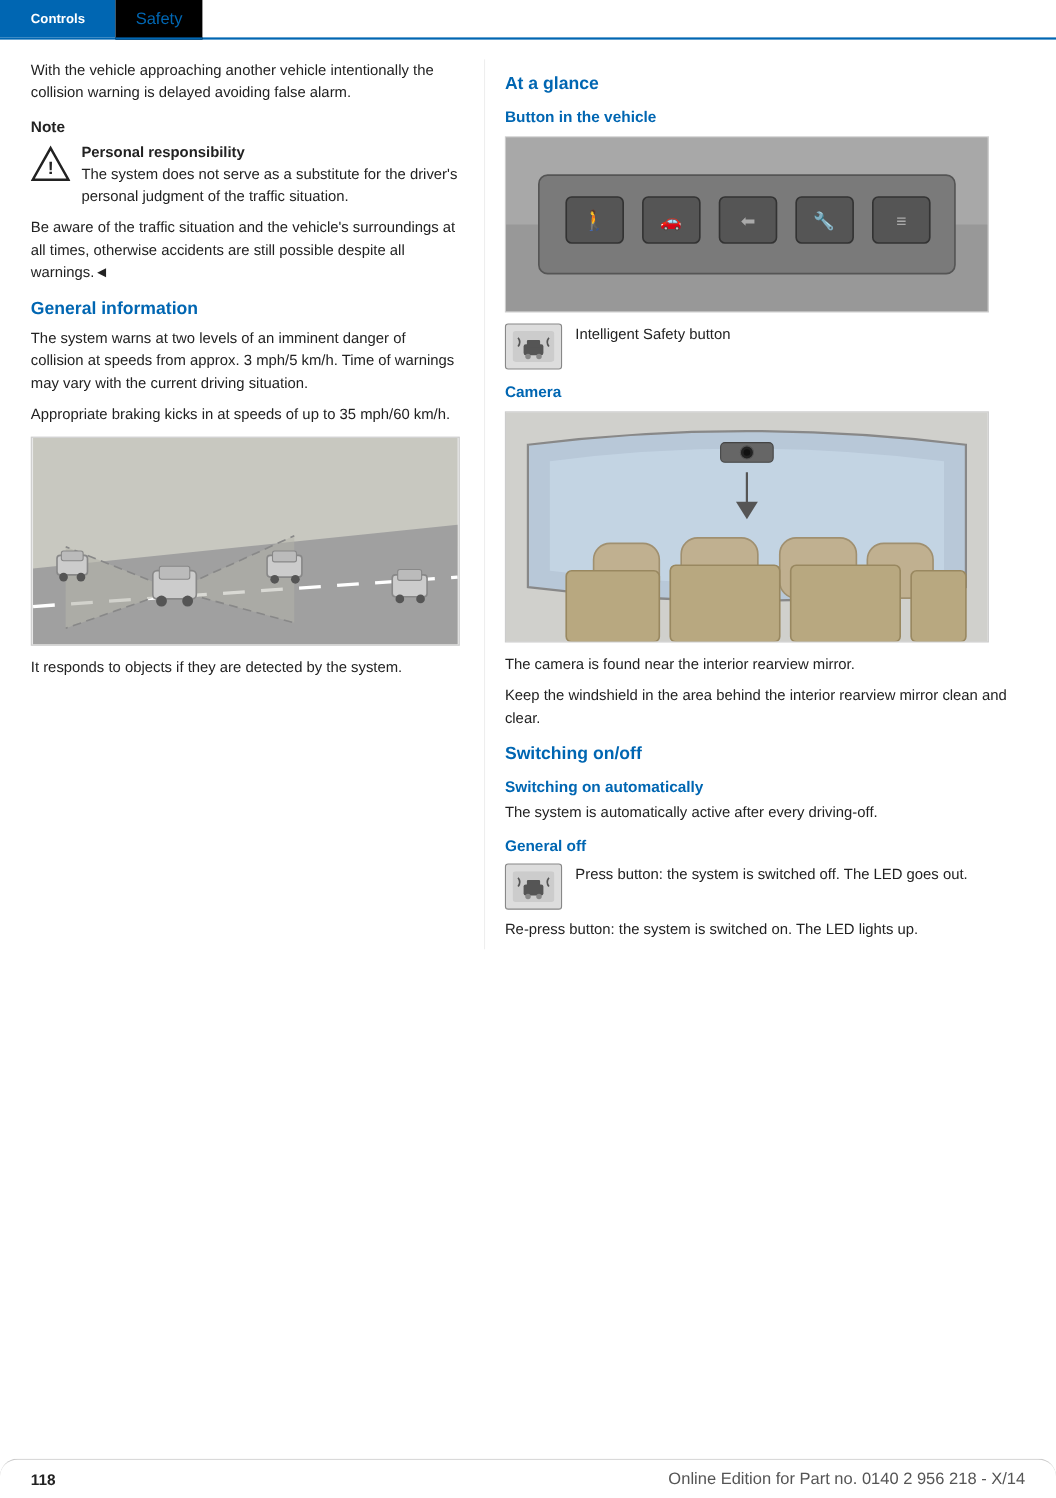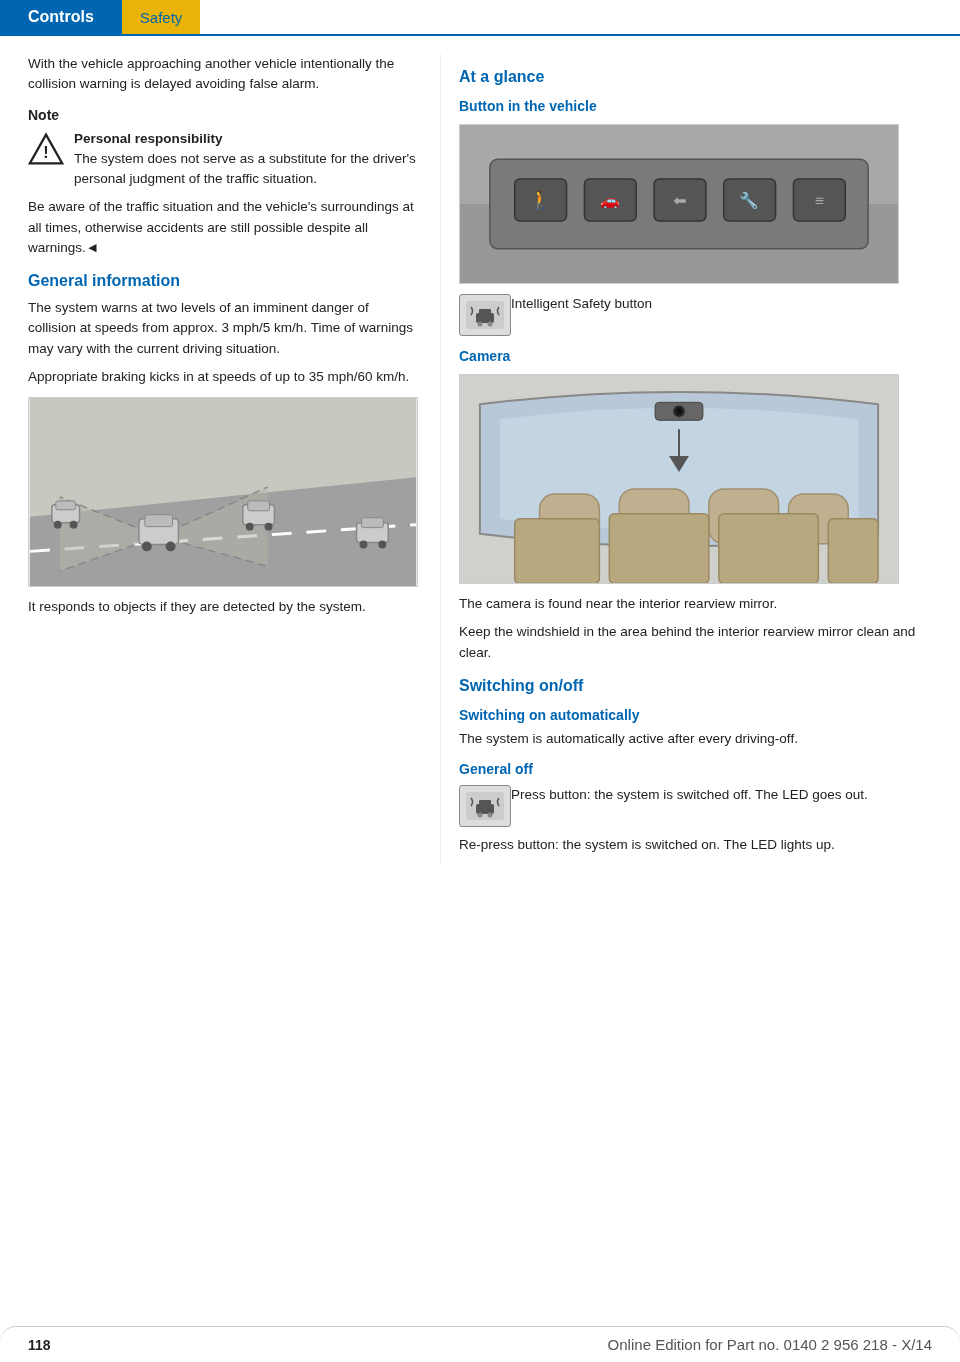--- a/index.html
+++ b/index.html
@@ -19,25 +19,25 @@
       height: 36px;
       border-bottom: 2px solid #0066b2;
     }
     .header-controls {
       background: #0066b2;
       color: #fff;
       display: flex;
       align-items: center;
       justify-content: center;
       padding: 0 28px;
-      font-size: 16px;
+      font-size: 12px;
       font-weight: bold;
     }
     .header-safety {
-      background: #eab308;
+      background: #000000;
       color: #0066b2;
       display: flex;
       align-items: center;
       padding: 0 18px;
       font-size: 15px;
       border-bottom: 2px solid #0066b2;
       margin-bottom: -2px;
     }
 
     
@@ -125,20 +125,21 @@
     }
     .diagram-camera {
       width: 440px;
       height: 210px;
     }
 
     
     .icon-row {
       display: flex;
       align-items: flex-start;
+      gap: 12px;
       margin: 8px 0;
     }
     .small-icon-box {
       width: 52px;
       height: 42px;
       border: 1px solid #888;
       border-radius: 3px;
       background: #ddd;
       flex-shrink: 0;
       display: flex;

